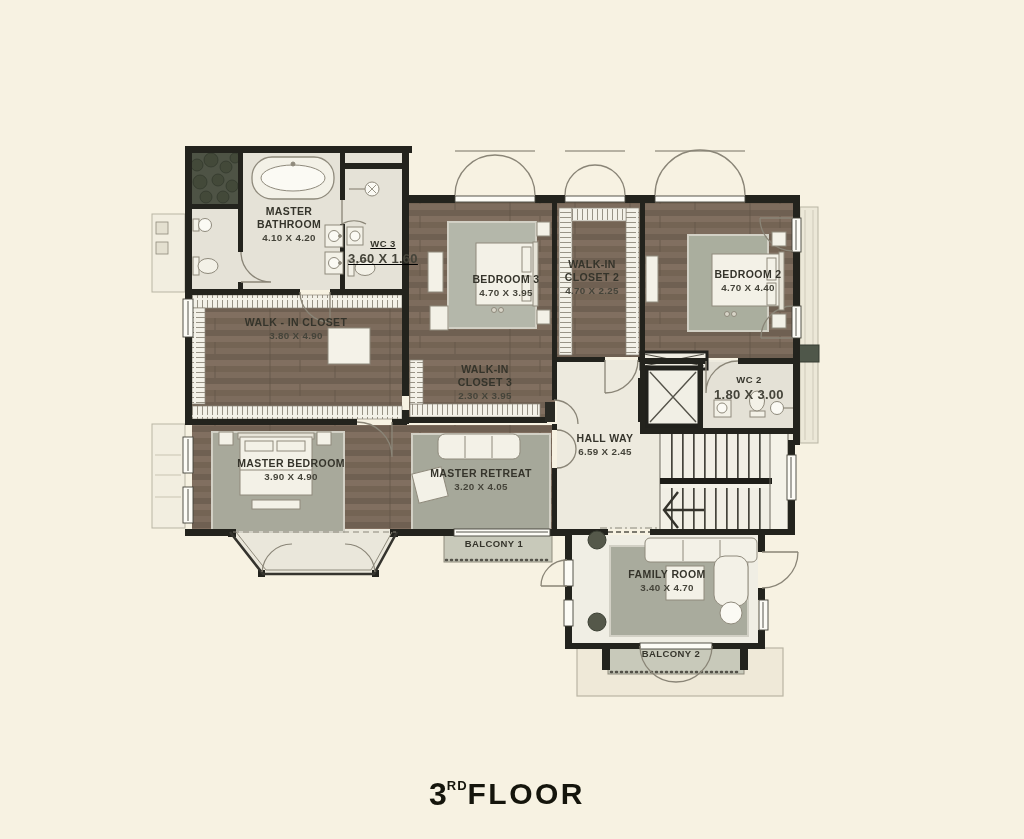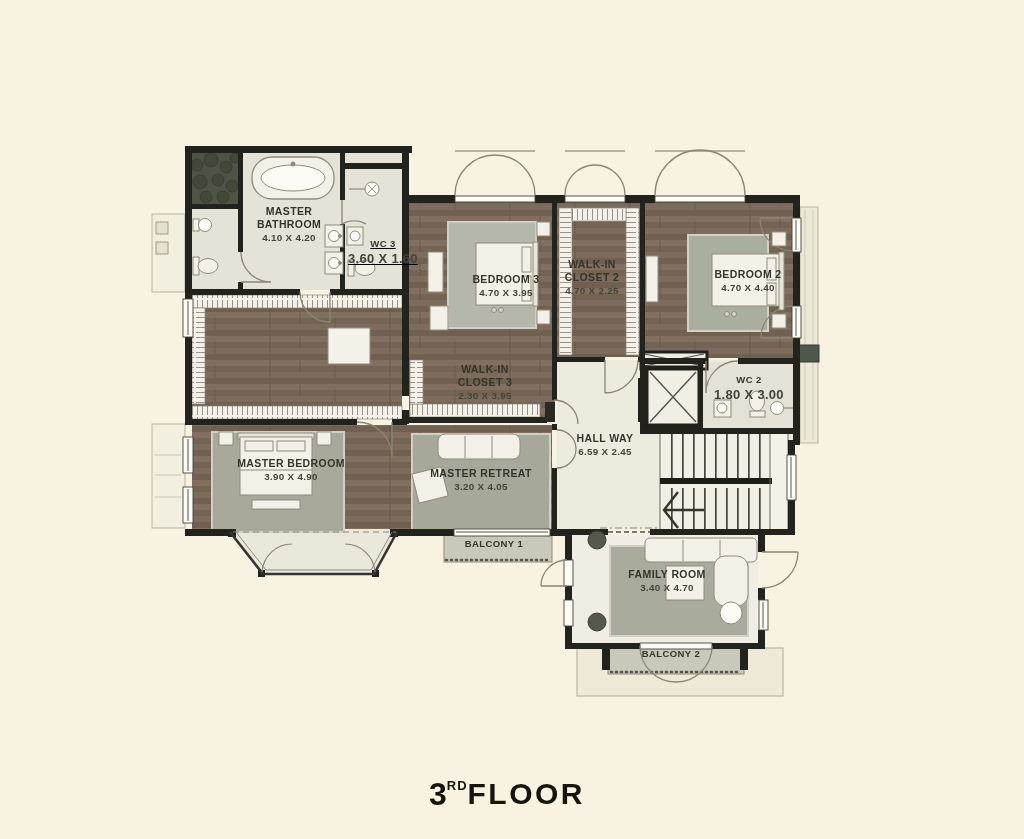--- a/index.html
+++ b/index.html
@@ -362,20 +362,24 @@
 </svg>
 
 <div class="room-label" style="left:289px;top:205px;width:90px;">
   <div class="name">MASTER BATHROOM</div>
   <div class="dims">4.10 X 4.20</div>
 </div>
 <div class="room-label small" style="left:383px;top:238px;width:70px;text-decoration:underline;">
   <div class="name">WC 3</div>
   <div class="dims">3.60 X 1.60</div>
 </div>
+<div class="room-label" style="left:296px;top:316px;width:160px;">
+  <div class="name">WALK - IN CLOSET</div>
+  <div class="dims">3.80 X 4.90</div>
+</div>
 <div class="room-label" style="left:506px;top:263px;width:110px;margin-top:10px;">
   <div class="name">BEDROOM 3</div>
   <div class="dims">4.70 X 3.95</div>
 </div>
 <div class="room-label" style="left:592px;top:258px;width:64px;">
   <div class="name">WALK-IN CLOSET 2</div>
   <div class="dims">4.70 X 2.25</div>
 </div>
 <div class="room-label" style="left:748px;top:268px;width:110px;">
   <div class="name">BEDROOM 2</div>

